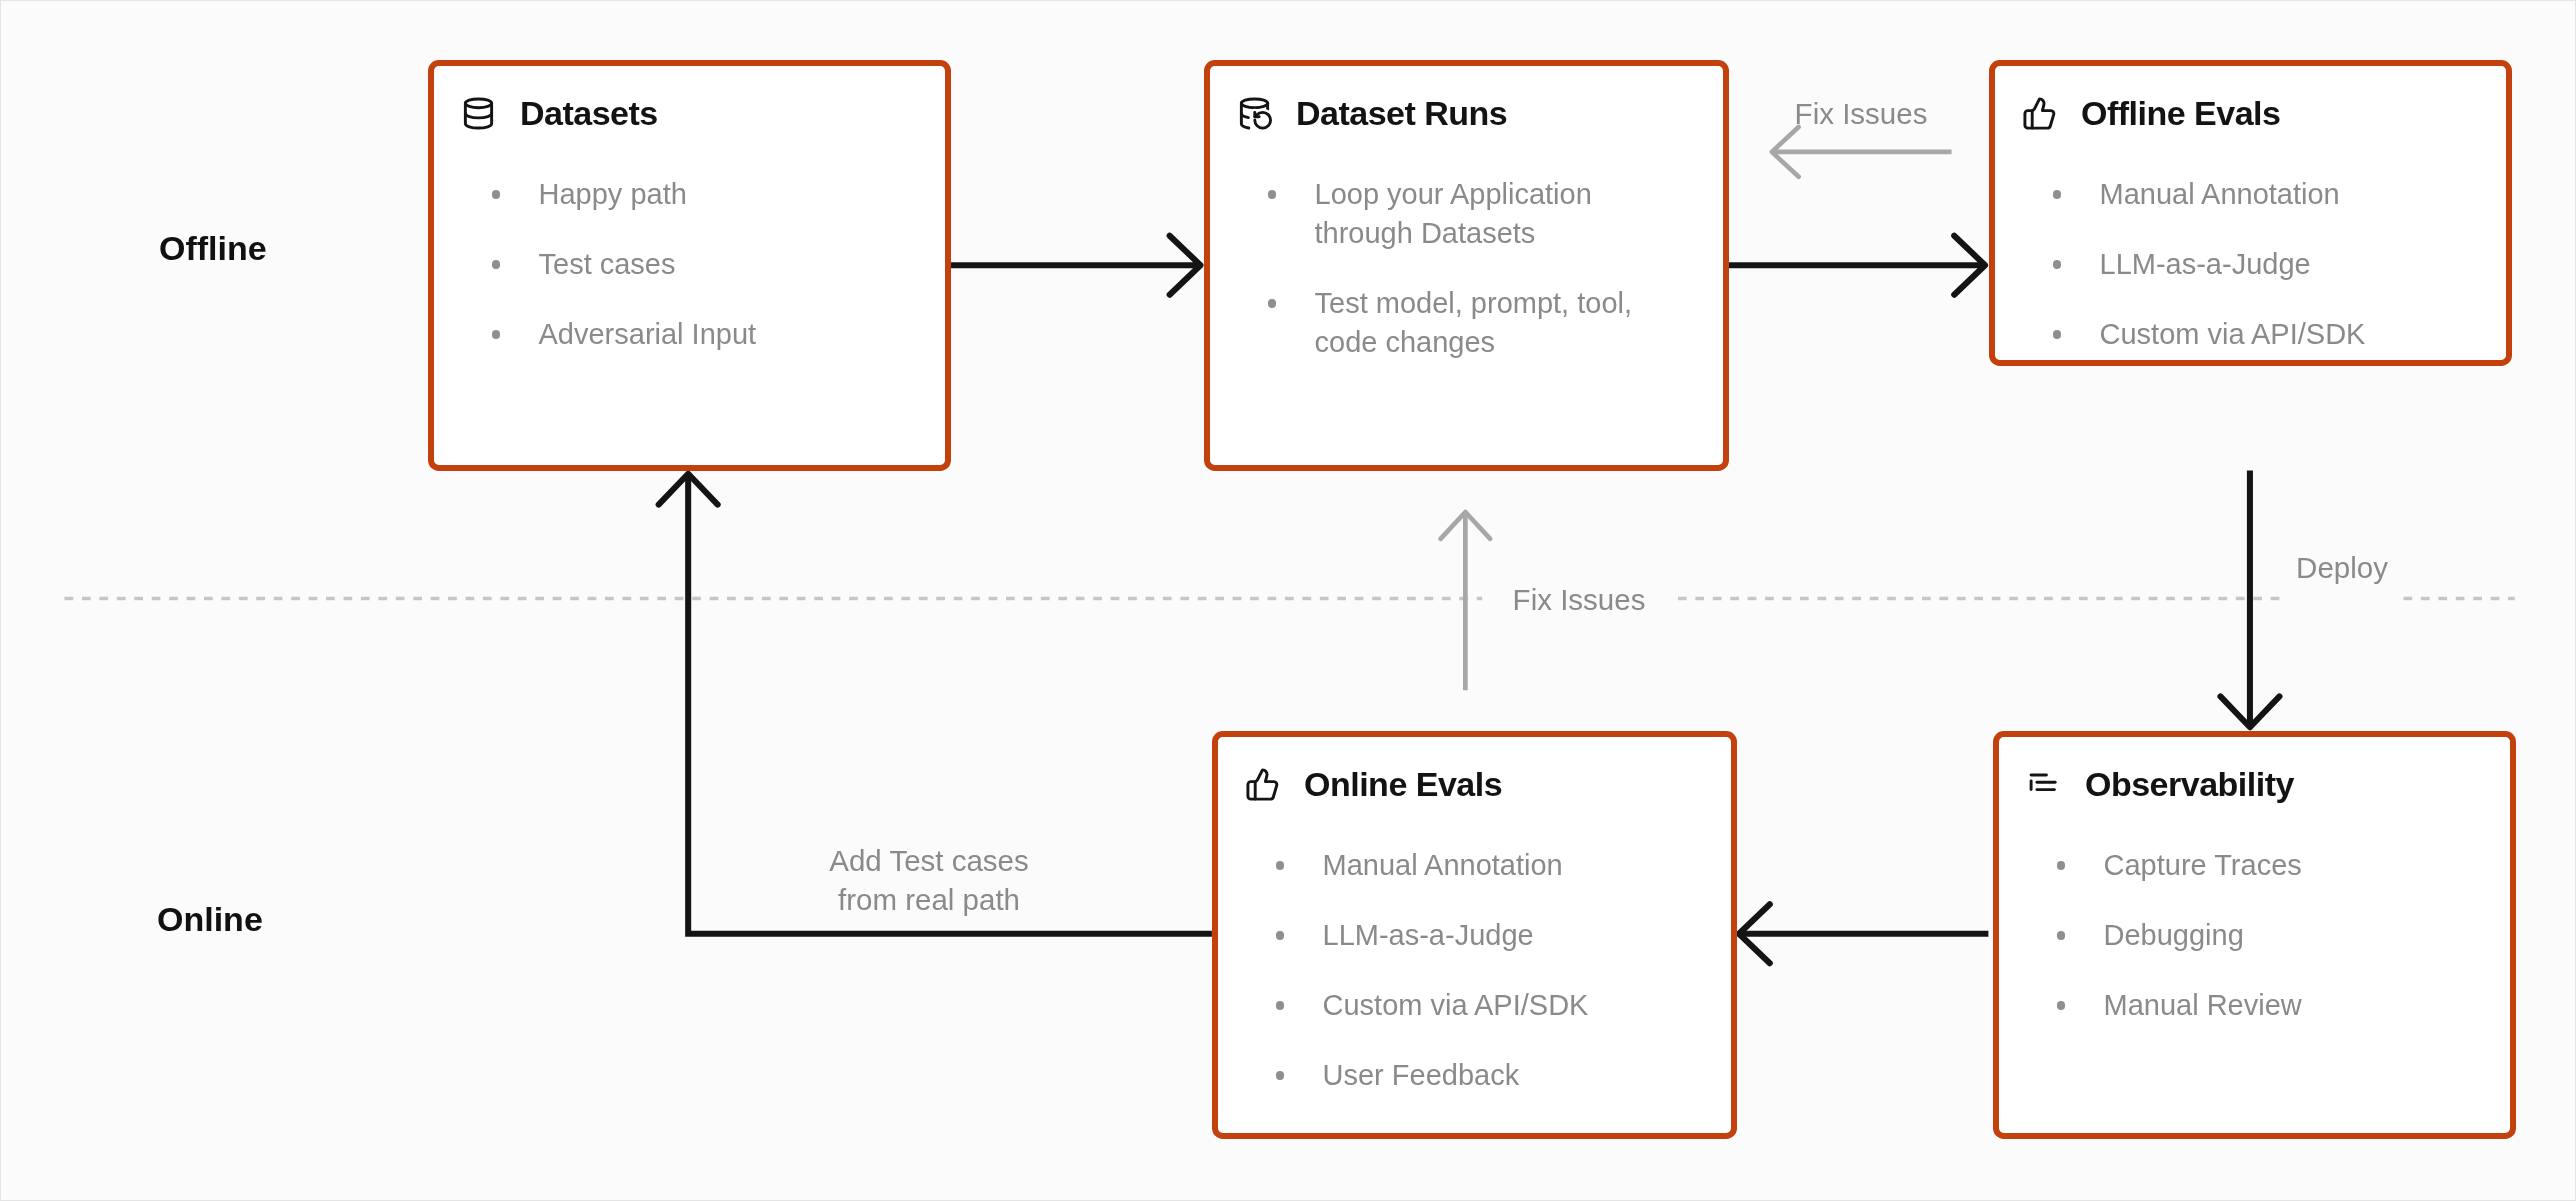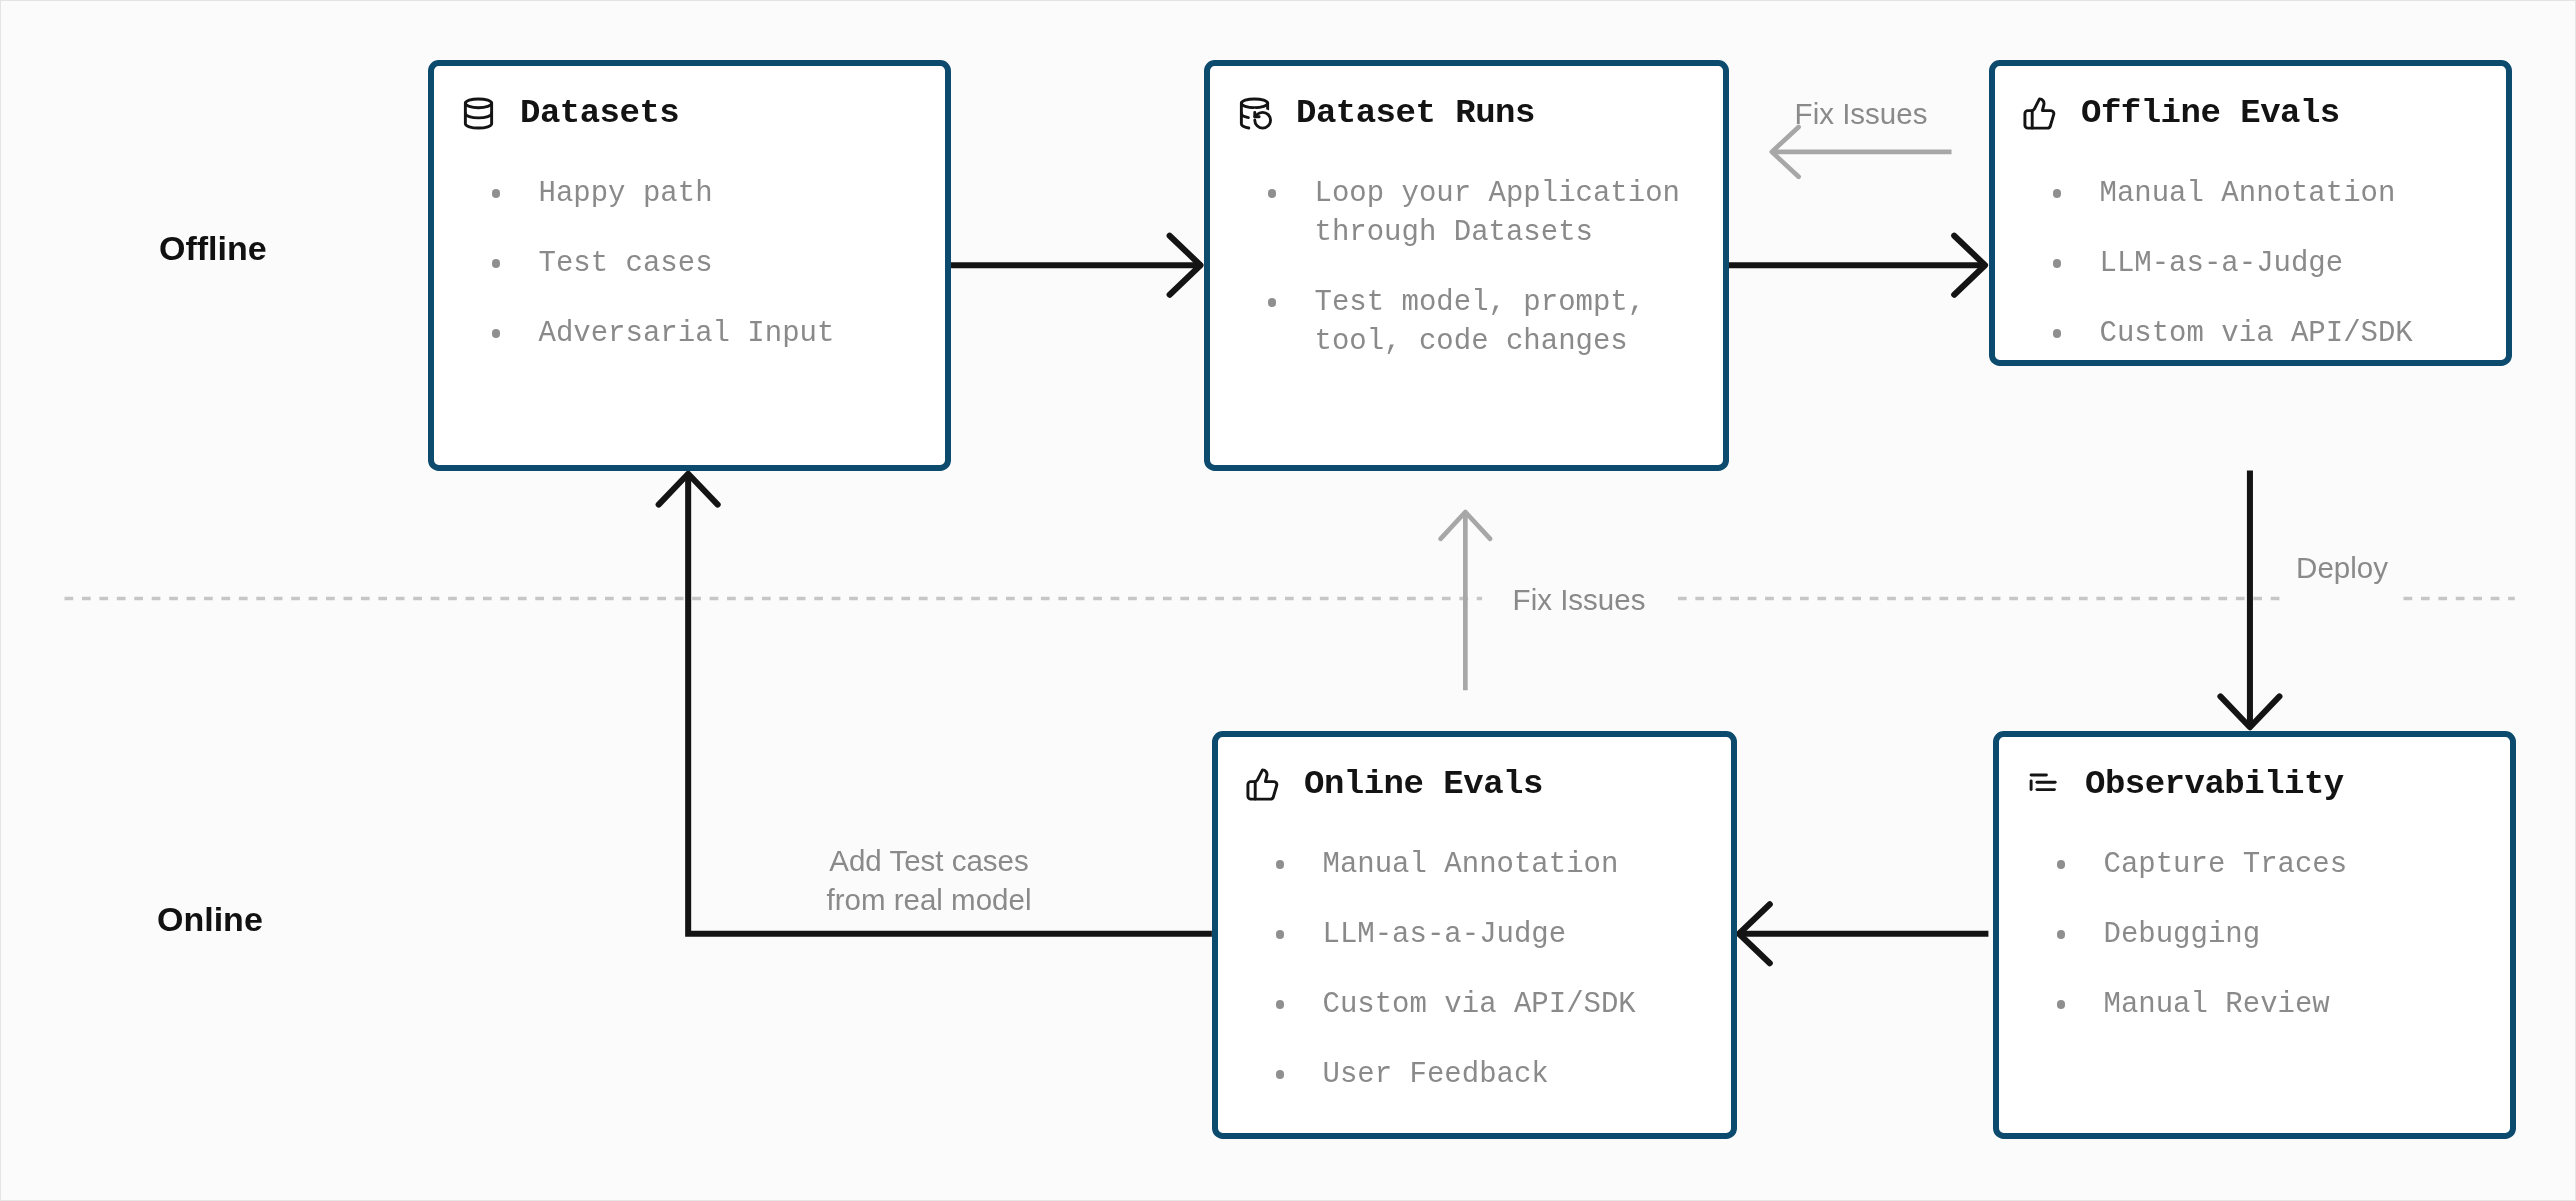--- a/index.html
+++ b/index.html
@@ -5,21 +5,21 @@
   html,body { margin:0; padding:0; background:#ffffff; }
   .canvas {
     position:relative; width:2576px; height:1201px; box-sizing:border-box;
     background:#fbfbfb; border:1.3px solid #e4e4e4;
     font-family:"Liberation Sans", sans-serif; overflow:hidden;
   }
   .layer { position:absolute; left:0; top:0; width:2576px; height:1201px; pointer-events:none; }
 
   .box {
     position:absolute; box-sizing:border-box; background:#ffffff;
-    border:6px solid #0c4a6e; border-radius:10.7px; padding:28px 25.5px 0 27px;font-family:Liberation Mono, monospace;
+    border:6px solid #c2410c; border-radius:10.7px; padding:28px 25.5px 0 27px;
   }
   .box-header { display:flex; align-items:center; gap:24px; }
   .box-icon { flex:0 0 auto; width:35px; height:35px; }
   .box-icon svg { display:block; width:35px; height:35px; stroke:#141414; fill:none;
                   stroke-width:2; stroke-linecap:round; stroke-linejoin:round; }
   .box-title { font-size:34px; font-weight:700; color:#131313; letter-spacing:-0.5px; }
   .box ul { list-style:none; margin:42px 0 0 0; padding:0 0 0 29.5px; }
   .box li {
     position:relative; padding-left:48px; max-width:376px;
     font-size:29px; line-height:39px; color:#8a8a8a; margin-bottom:31px;
@@ -199,17 +199,17 @@
       <li>Debugging</li>
       <li>Manual Review</li>
     </ul>
   </div>
 
   <div class="edge-label" id="lbl-fix-offline">Fix Issues</div>
   <div class="edge-label" id="lbl-fix-online">Fix Issues</div>
   <div class="edge-label" id="lbl-deploy">Deploy</div>
   <div class="edge-label" id="lbl-add-test">
     <div>Add Test cases</div>
-    <div>from real model</div>
+    <div>from real path</div>
   </div>
 
 </div>
 
 
 </body></html>

